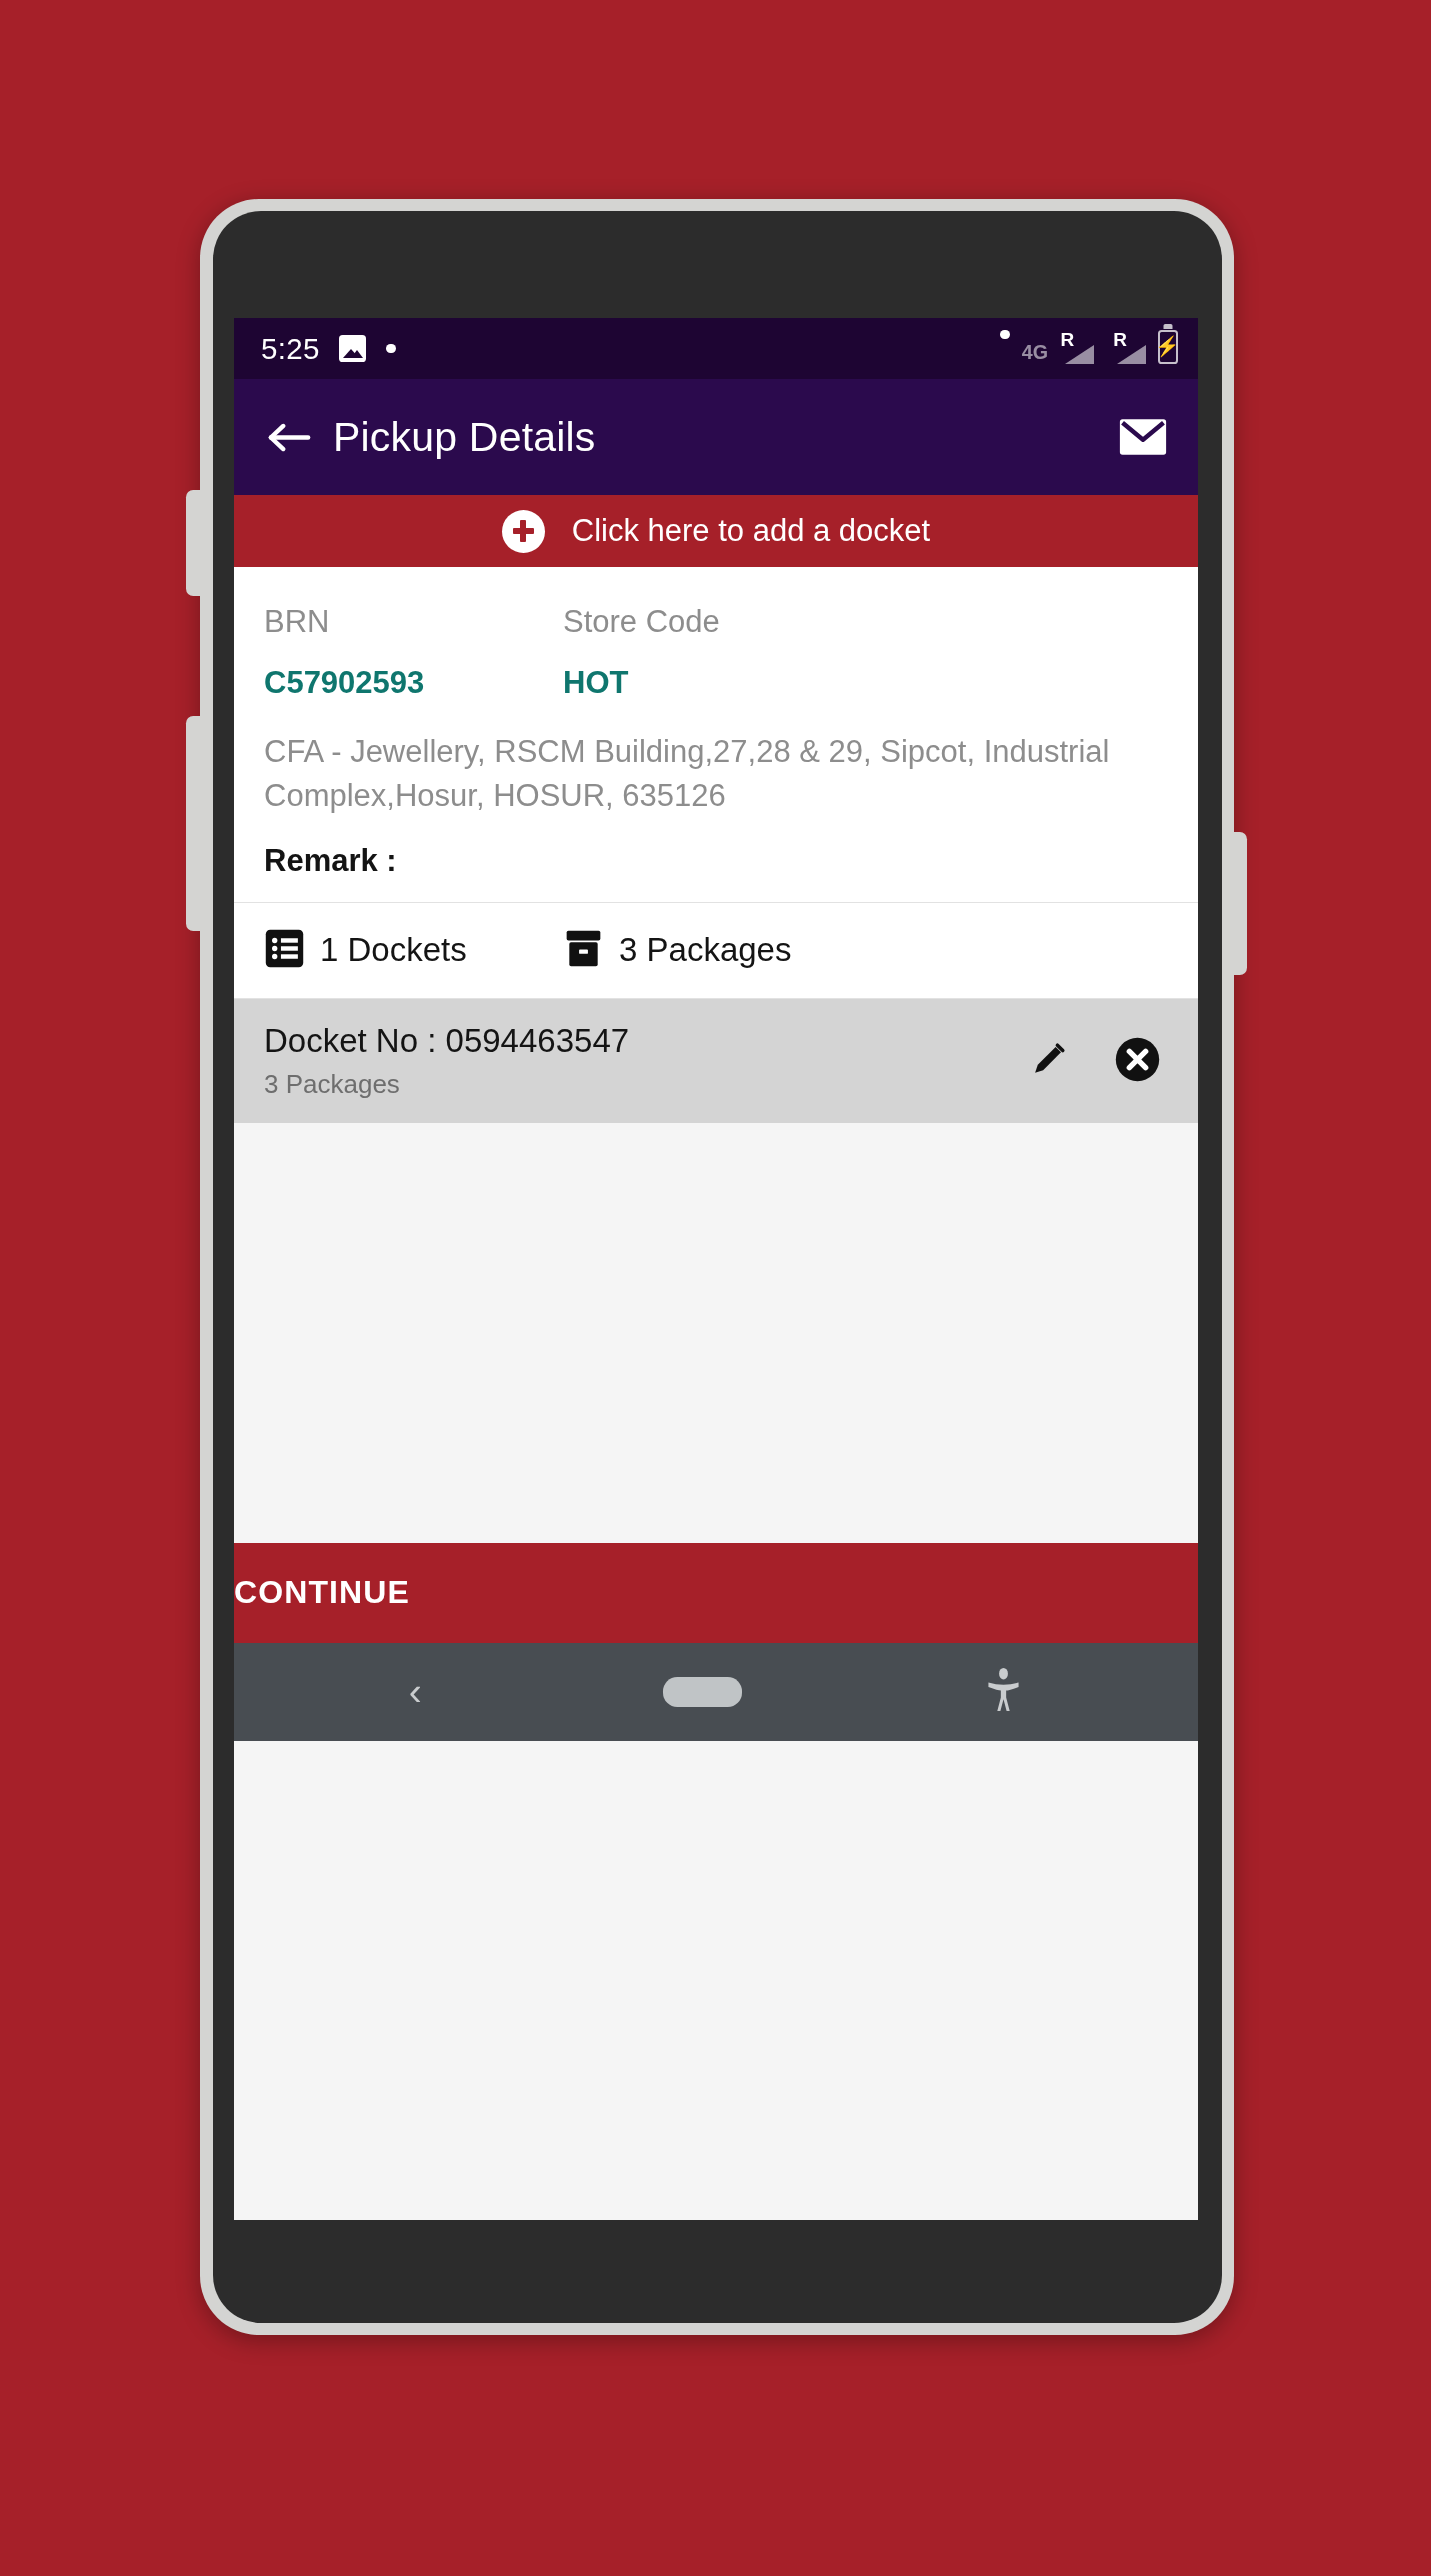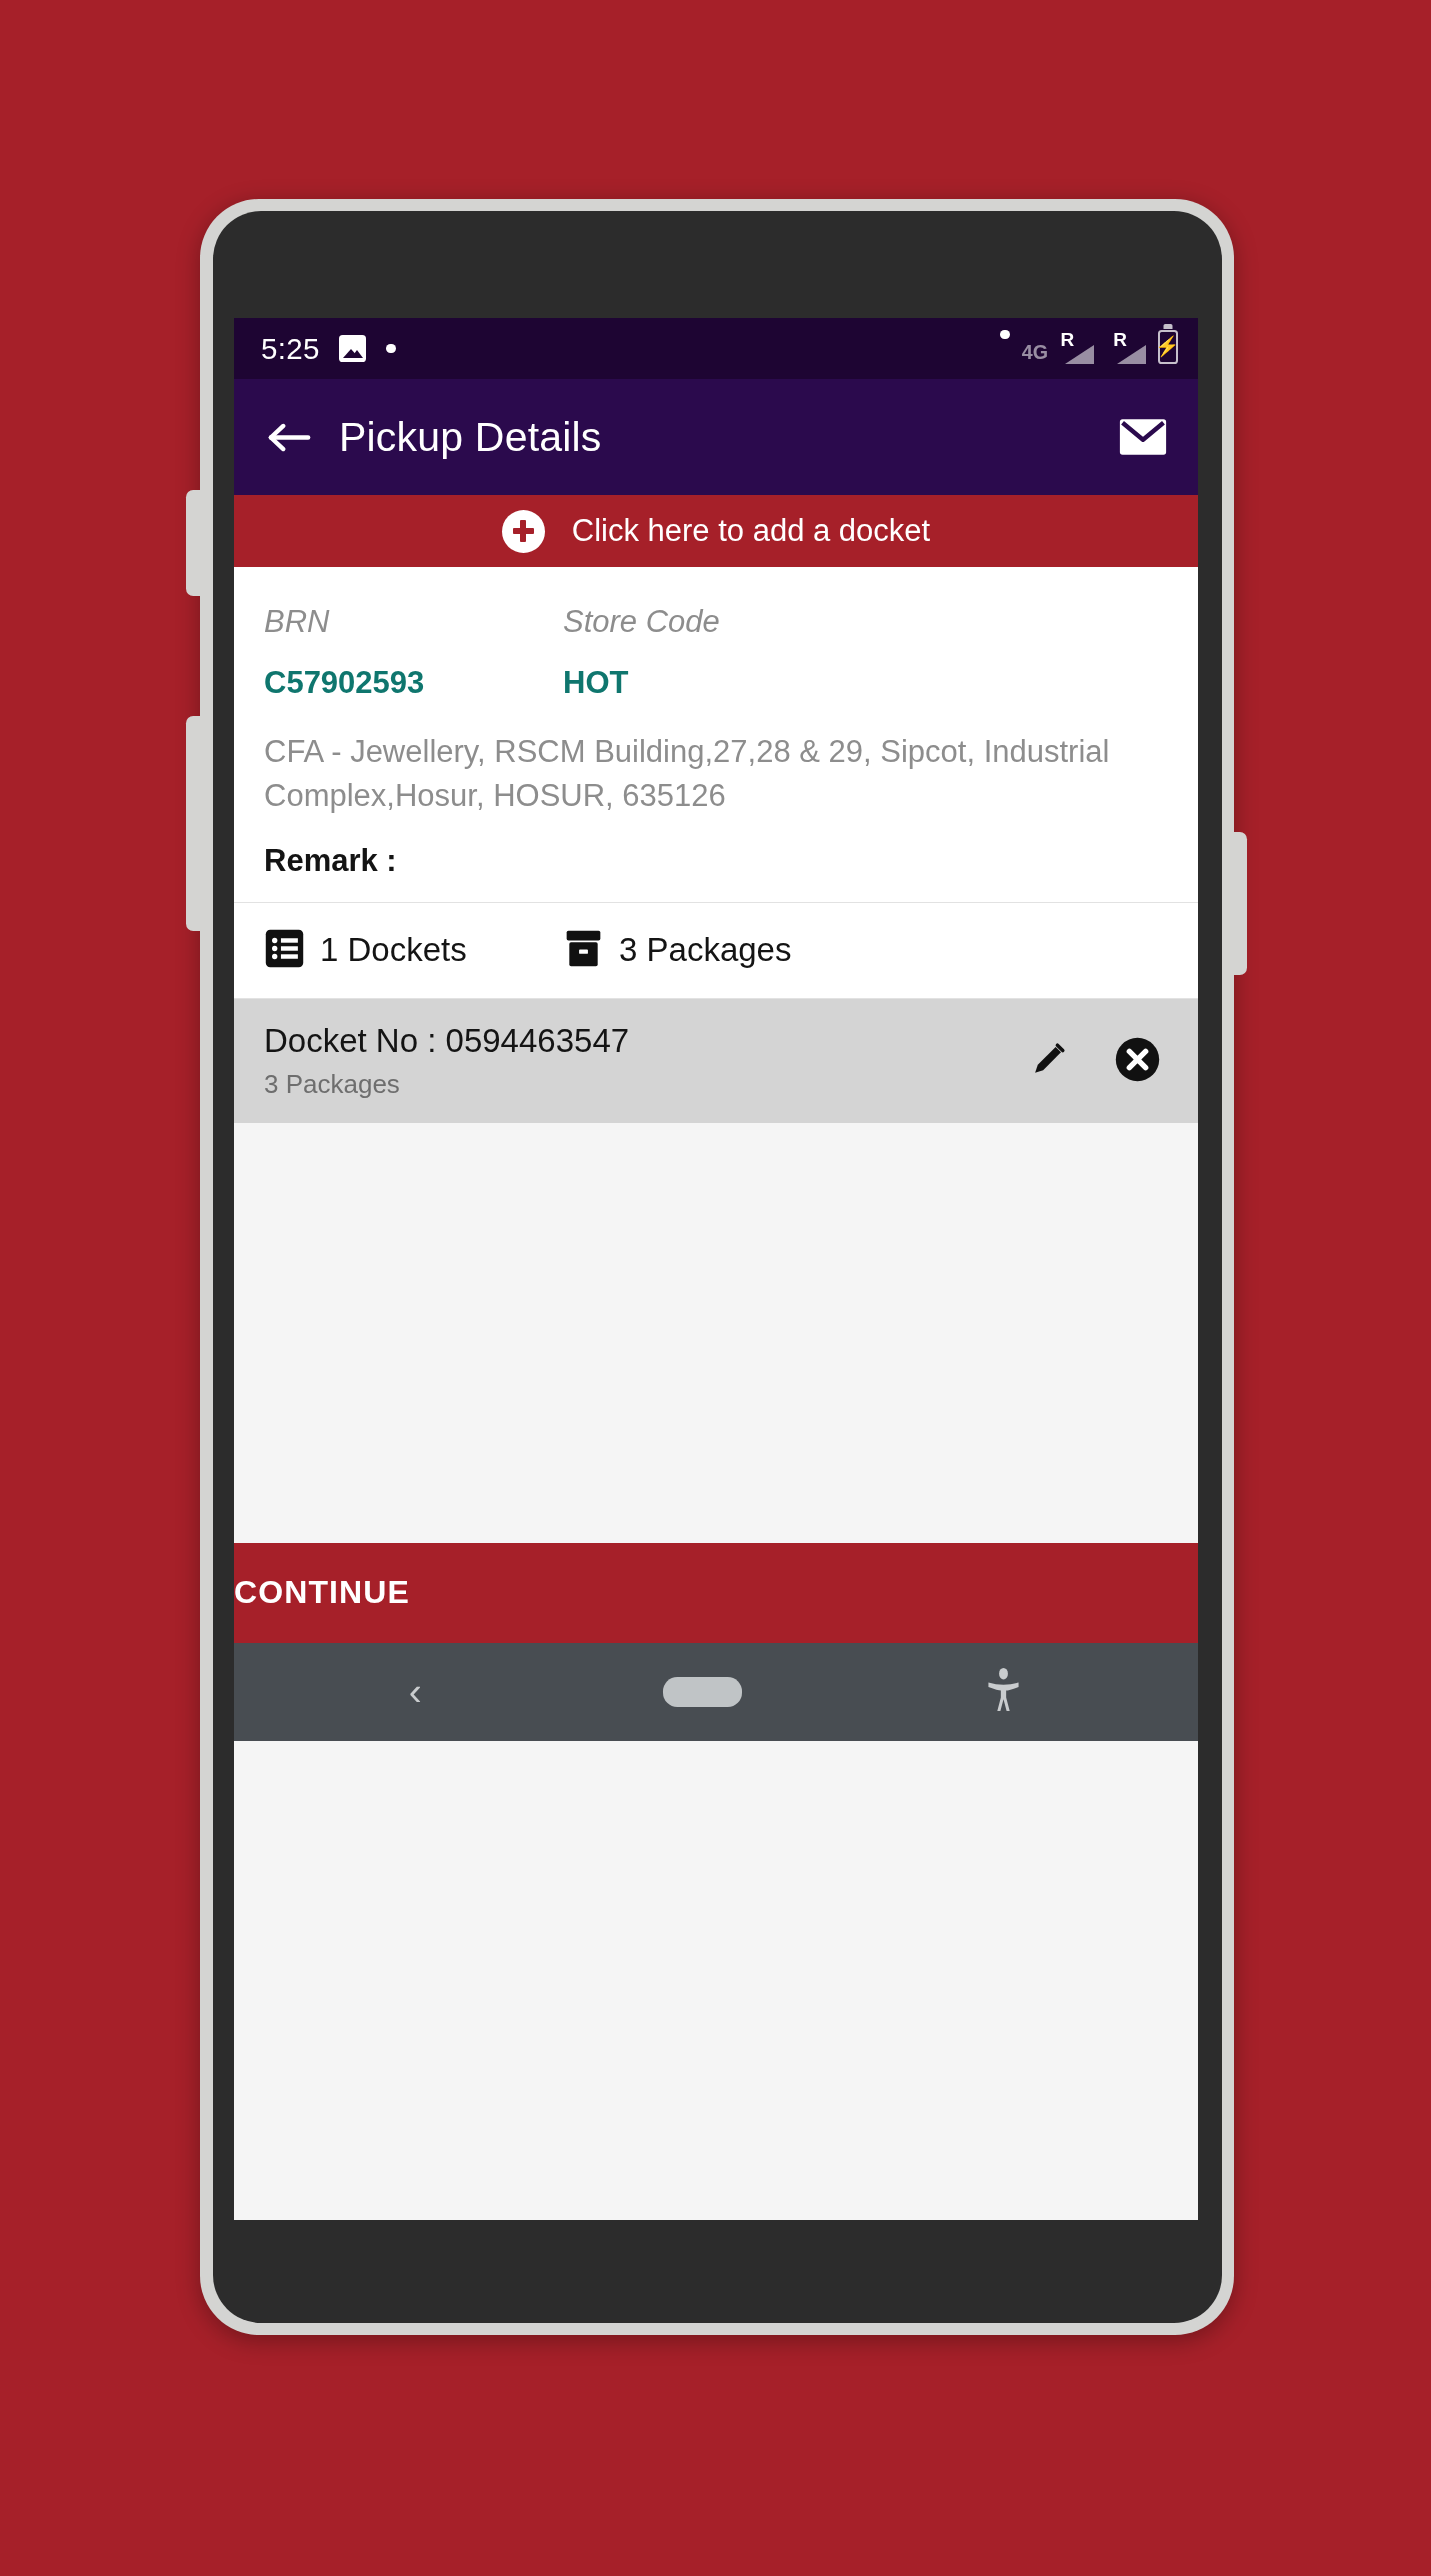--- a/index.html
+++ b/index.html
@@ -244,21 +244,21 @@
     height: 50px;
     display: flex;
     align-items: center;
     justify-content: center;
     cursor: pointer;
   }
   #app-bar-title {
     color: #ffffff;
     font-size: 41px;
     font-weight: 500;
-    margin-left: 25px;
+    margin-left: 19px;
     letter-spacing: 0.2px;
   }
   #email-icon {
     margin-left: auto;
     width: 50px;
     height: 50px;
     display: flex;
     align-items: center;
     justify-content: center;
     cursor: pointer;
@@ -306,21 +306,20 @@
   }
   .info-row {
     display: flex;
   }
   .info-col-brn { width: 299px; }
   .info-label {
     color: #8d8d8d;
     font-size: 31px;
     font-weight: 400;
     line-height: 1.25;
-    font-style: italic;
   }
   .info-value {
     color: #0f766e;
     font-size: 31px;
     font-weight: 700;
     margin-top: 22px;
     line-height: 1.2;
   }
   #address-text {
     color: #8d8d8d;

